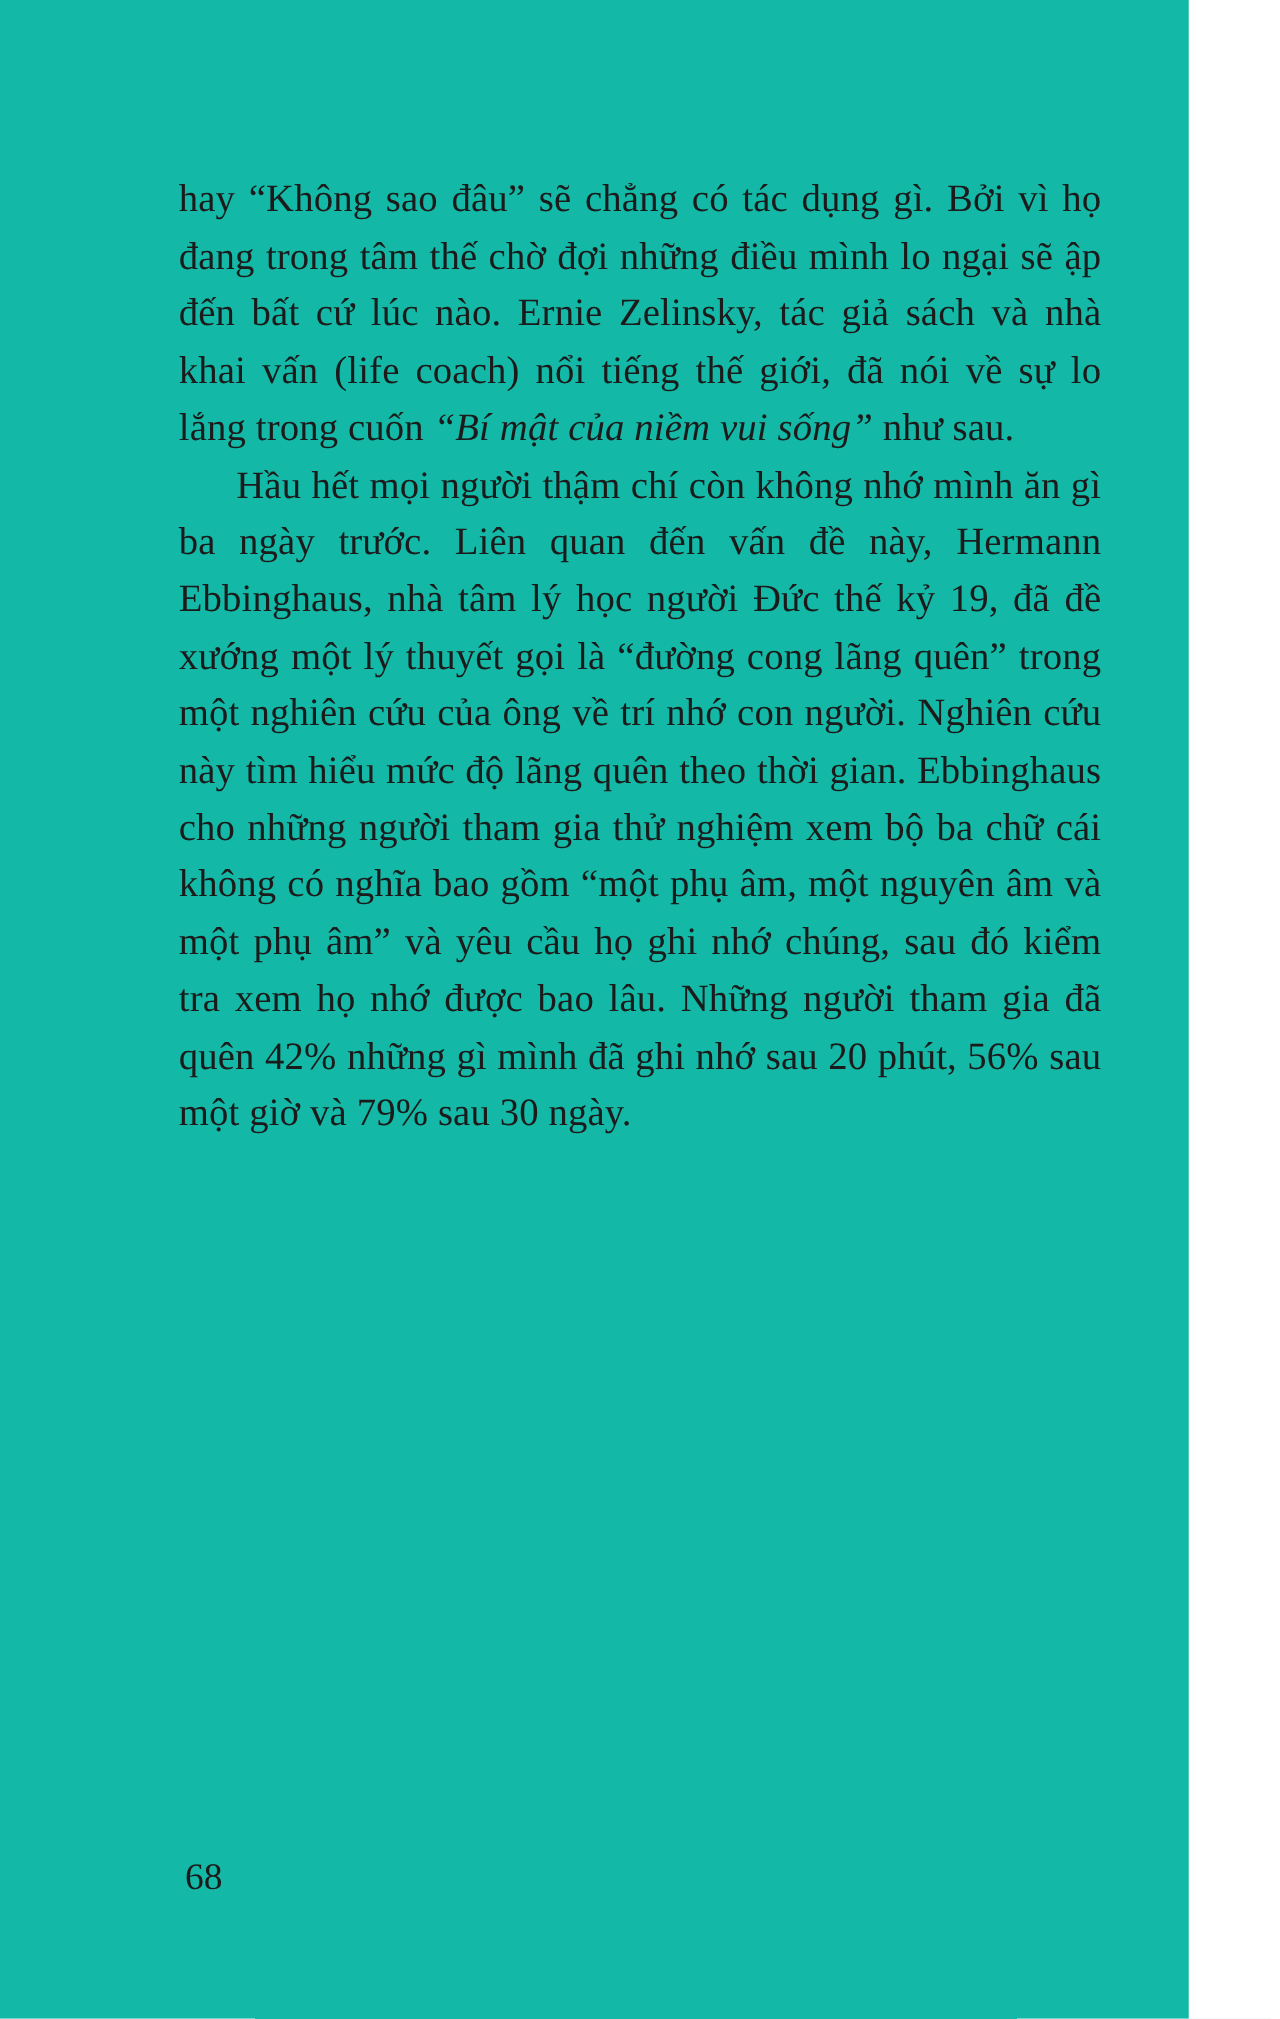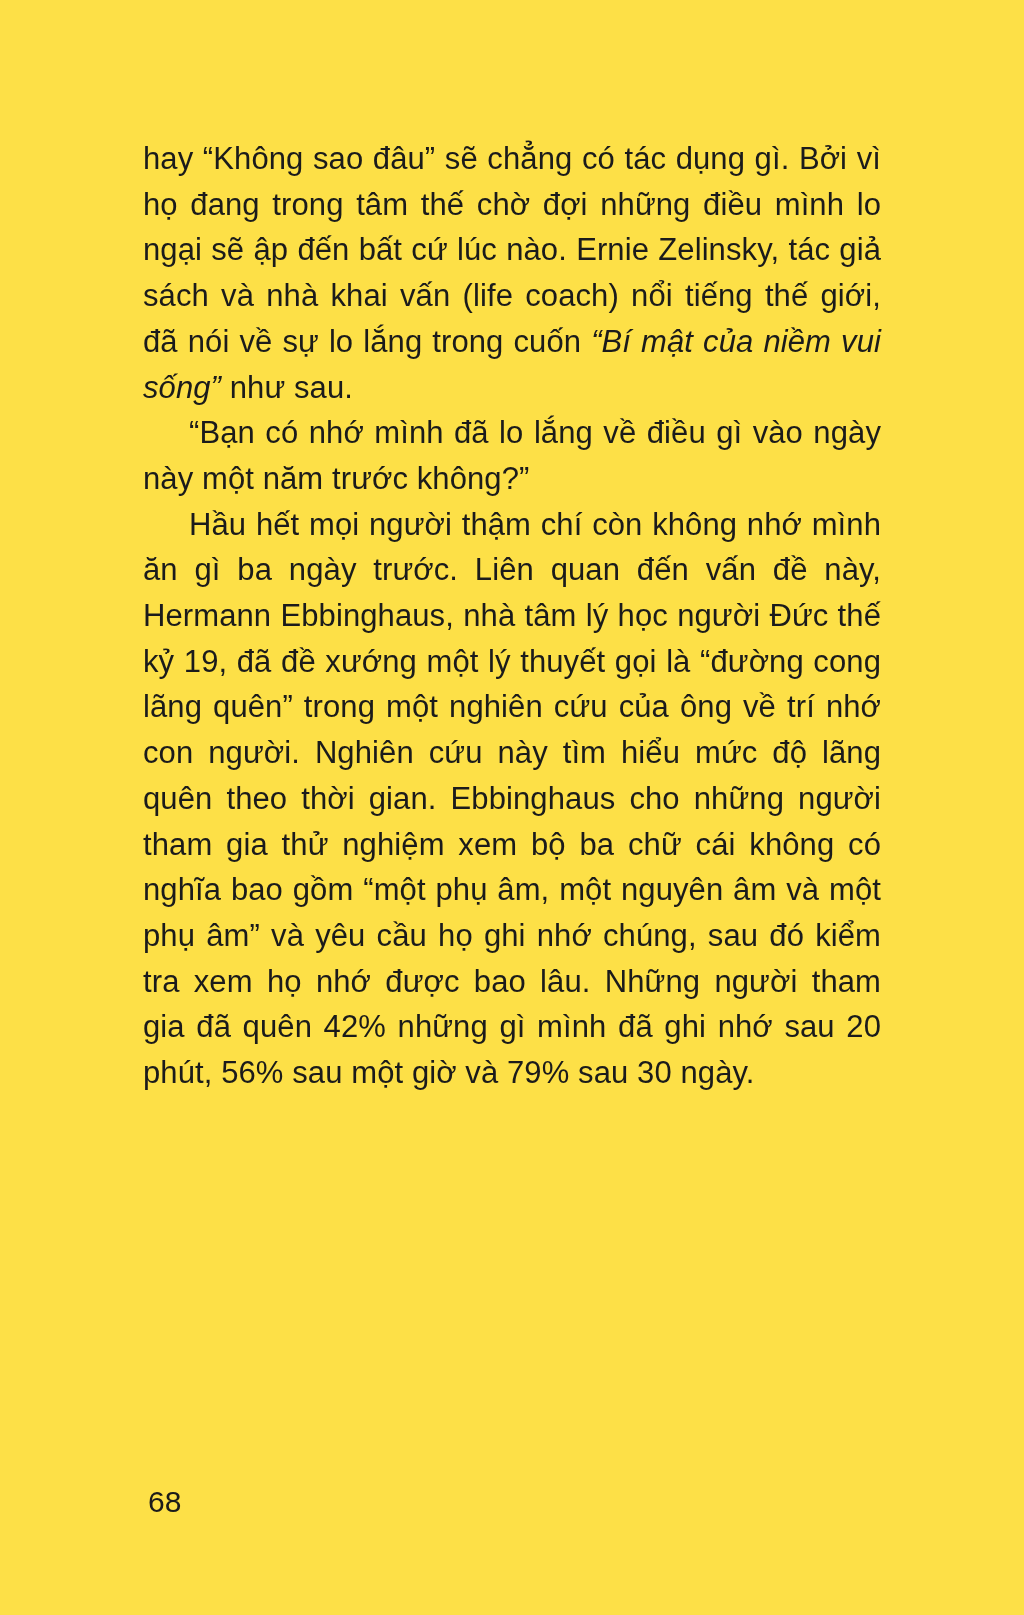--- a/index.html
+++ b/index.html
@@ -2,25 +2,25 @@
 <html><head>
 <meta charset="utf-8">
 <style>
   html, body {
     margin: 0;
     padding: 0;
     background: #ffffff;
   }
   .book-page {
     position: relative;
-    width: 1024px;
+    width: 951px;
     height: 1615px;
-    background: #fde047;
+    background: #14b8a6;
     overflow: hidden;
-    font-family: Liberation Sans, sans-serif;
+    font-family: Liberation Serif, serif;
     color: #1b1b1b;
   }
   .text-block {
     position: absolute;
     left: 143px;
     top: 136px;
     width: 738px;
   }
   .text-block p {
     margin: 0;
@@ -45,17 +45,16 @@
     line-height: 40px;
     color: #1b1b1b;
   }
 </style>
 </head>
 <body>
 
 <div class="book-page">
   <div class="text-block" id="paragraphs">
       <p><span>hay “Không sao đâu” sẽ chẳng có tác dụng gì. Bởi vì họ đang trong tâm thế chờ đợi những điều mình lo ngại sẽ ập đến bất cứ lúc nào. Ernie Zelinsky, tác giả sách và nhà khai vấn (life coach) nổi tiếng thế giới, đã nói về sự lo lắng trong cuốn </span><span class="seg-italic">“Bí mật của niềm vui sống”</span><span> như sau.</span></p>
-      <p class="indent"><span>“Bạn có nhớ mình đã lo lắng về điều gì vào ngày này một năm trước không?”</span></p>
       <p class="indent"><span>Hầu hết mọi người thậm chí còn không nhớ mình ăn gì ba ngày trước. Liên quan đến vấn đề này, Hermann Ebbinghaus, nhà tâm lý học người Đức thế kỷ 19, đã đề xướng một lý thuyết gọi là “đường cong lãng quên” trong một nghiên cứu của ông về trí nhớ con người. Nghiên cứu này tìm hiểu mức độ lãng quên theo thời gian. Ebbinghaus cho những người tham gia thử nghiệm xem bộ ba chữ cái không có nghĩa bao gồm “một phụ âm, một nguyên âm và một phụ âm” và yêu cầu họ ghi nhớ chúng, sau đó kiểm tra xem họ nhớ được bao lâu. Những người tham gia đã quên 42% những gì mình đã ghi nhớ sau 20 phút, 56% sau một giờ và 79% sau 30 ngày.</span></p>
     </div>
   <div class="page-number">68</div>
 </div>
 
 </body></html>

